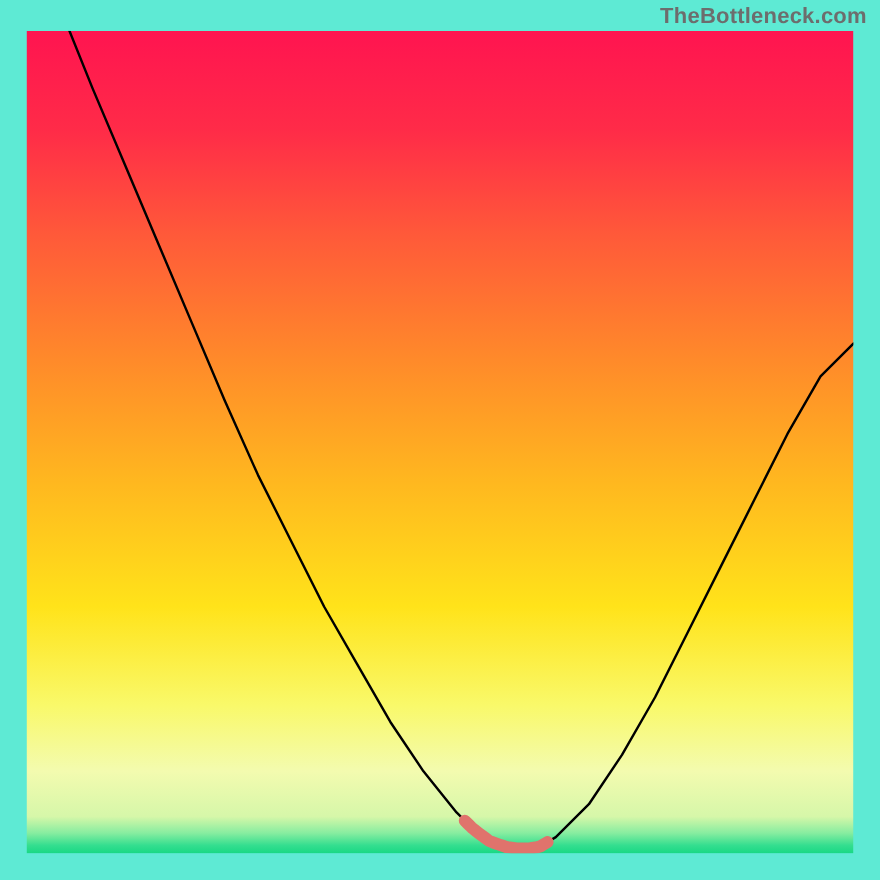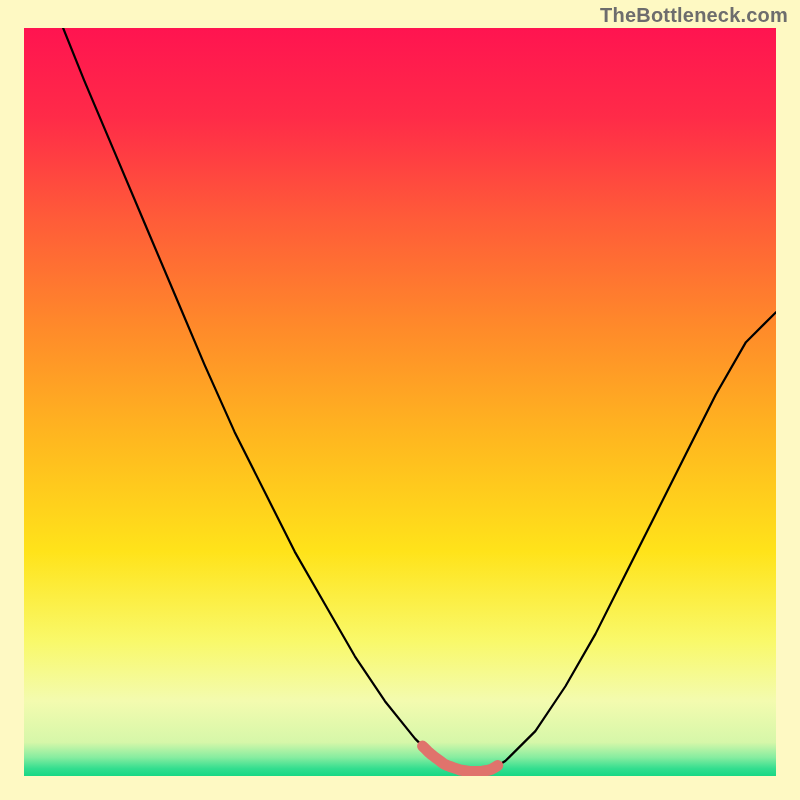--- a/index.html
+++ b/index.html
@@ -8,21 +8,21 @@
     width: 800px;
     height: 800px;
     background: #000000;
     overflow: hidden;
     font-family: Arial, Helvetica, sans-serif;
   }
   .stage {
     position: relative;
     width: 800px;
     height: 800px;
-    background: #fef9c3;
+    background: #5eead4;
   }
   .watermark {
     position: absolute;
     top: 4px;
     right: 12px;
     color: #6d6d6d;
     font-size: 20px;
     font-weight: 600;
     letter-spacing: 0.2px;
     z-index: 50;

